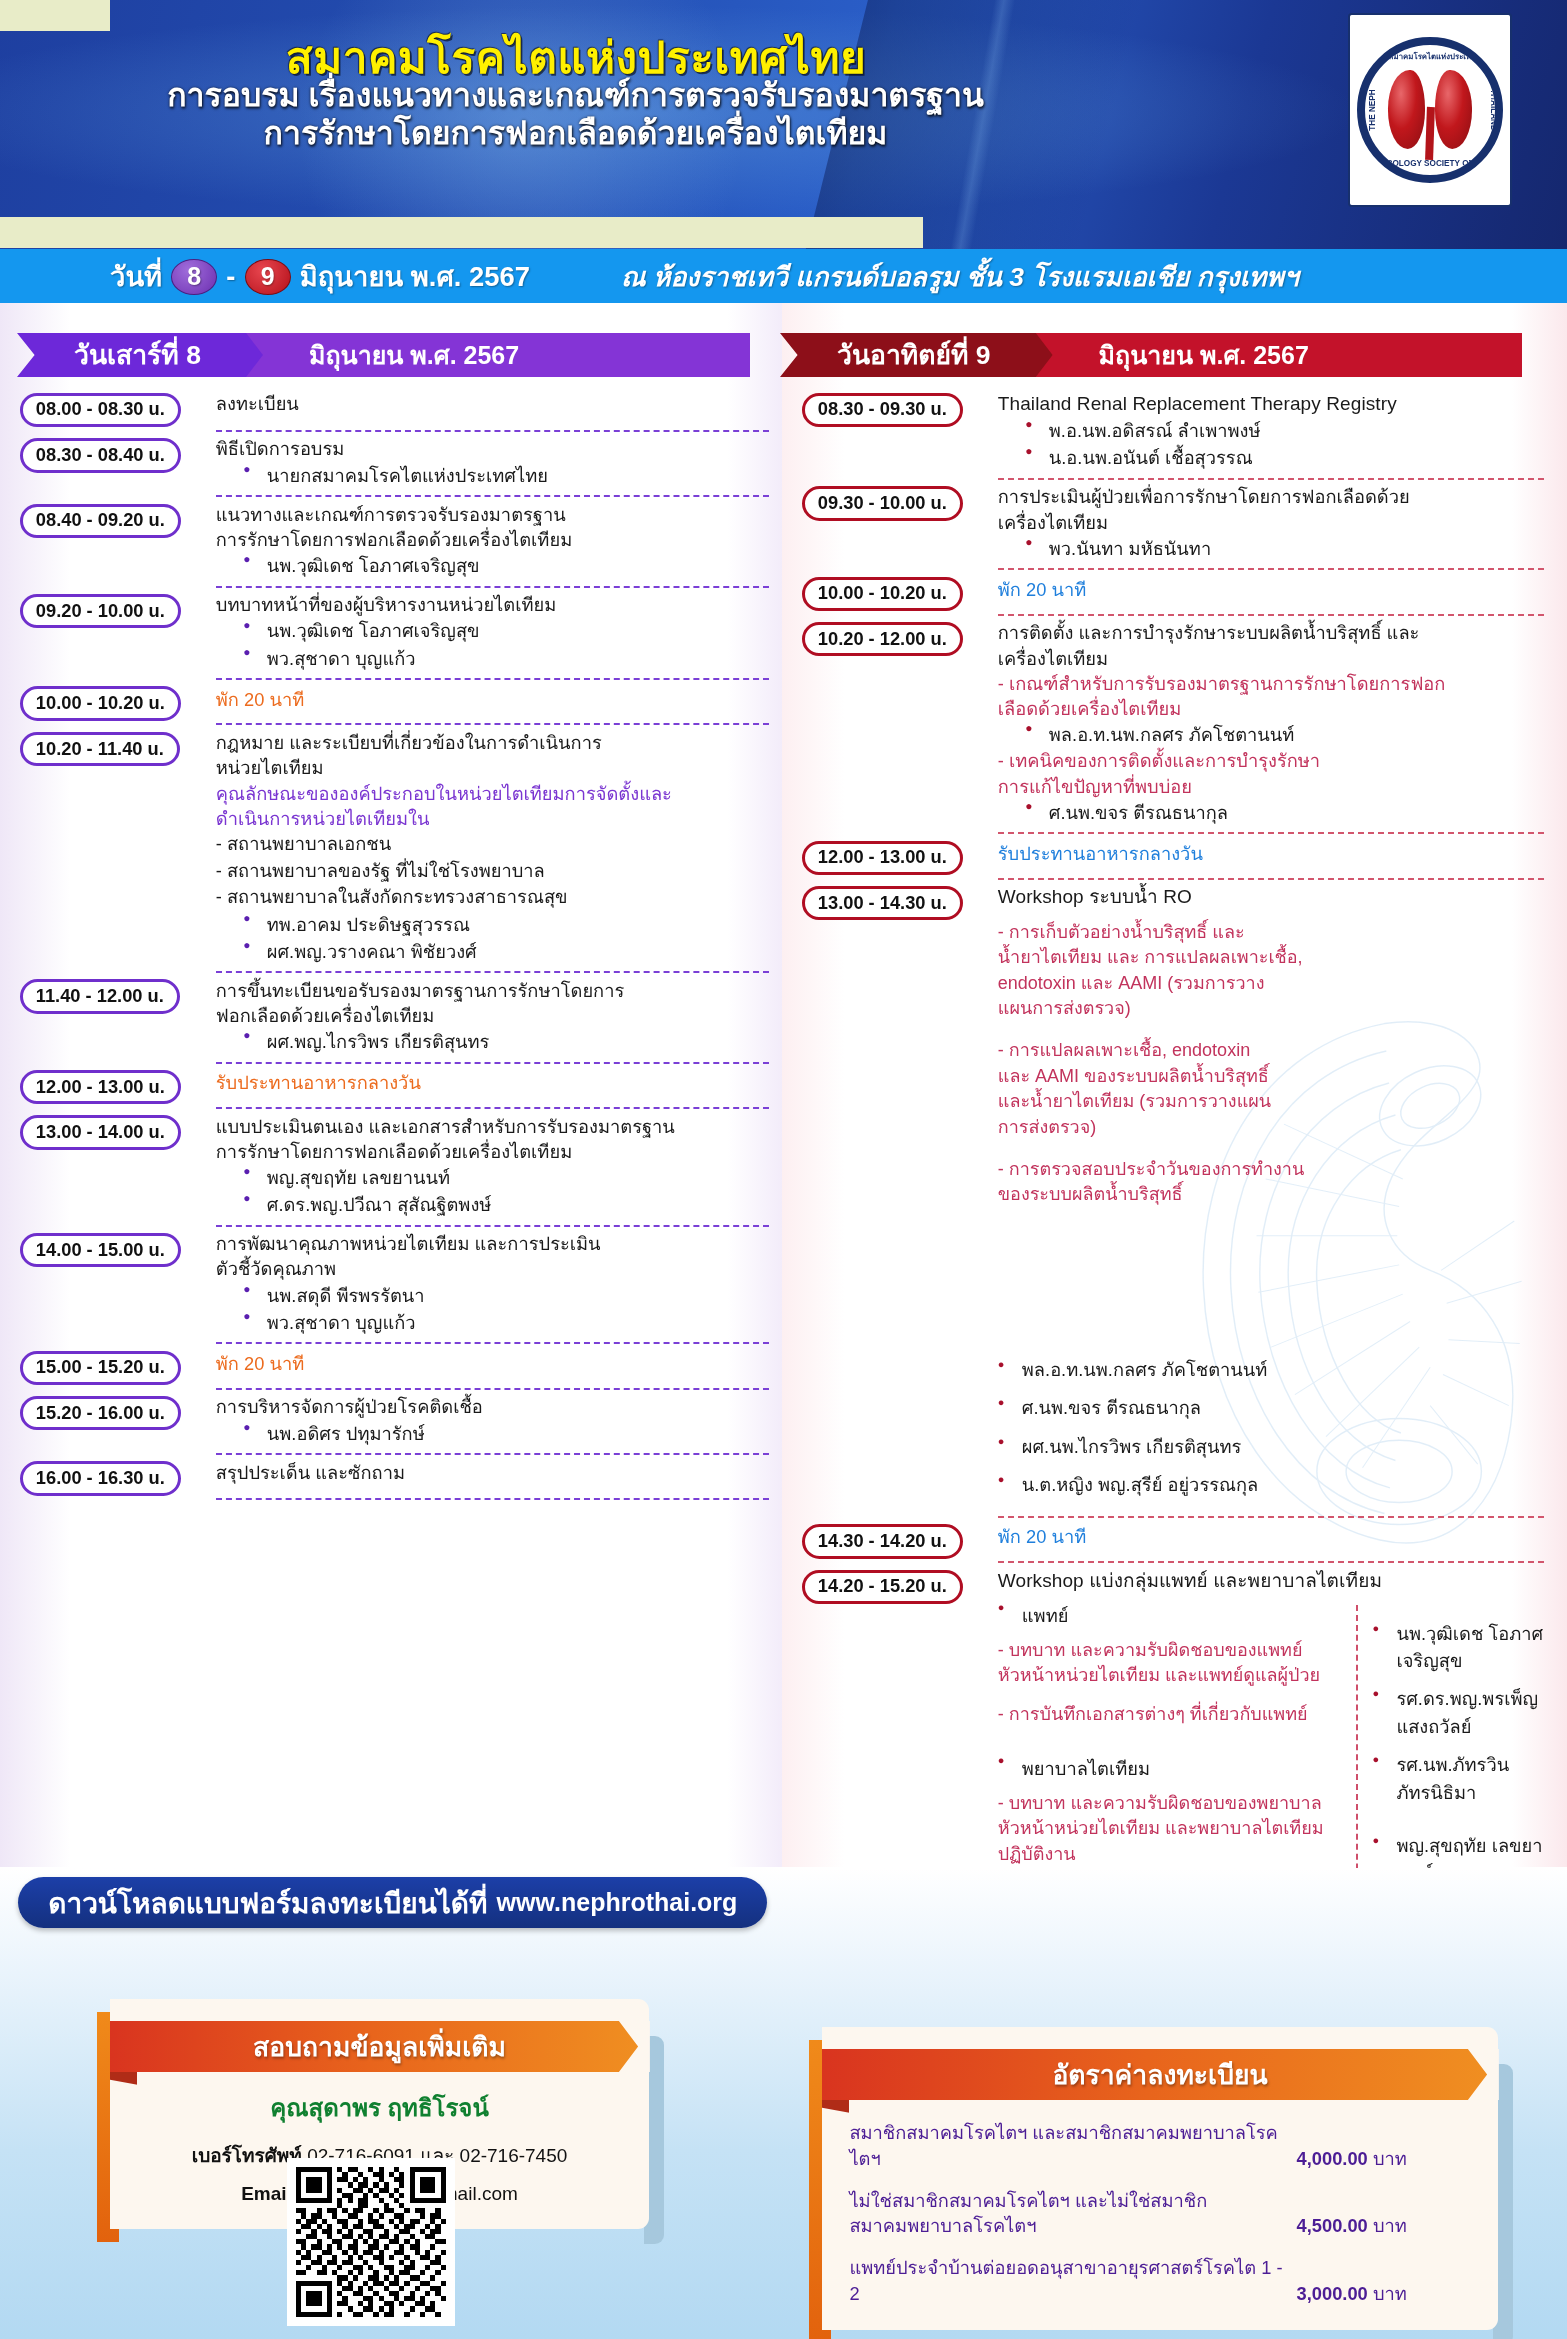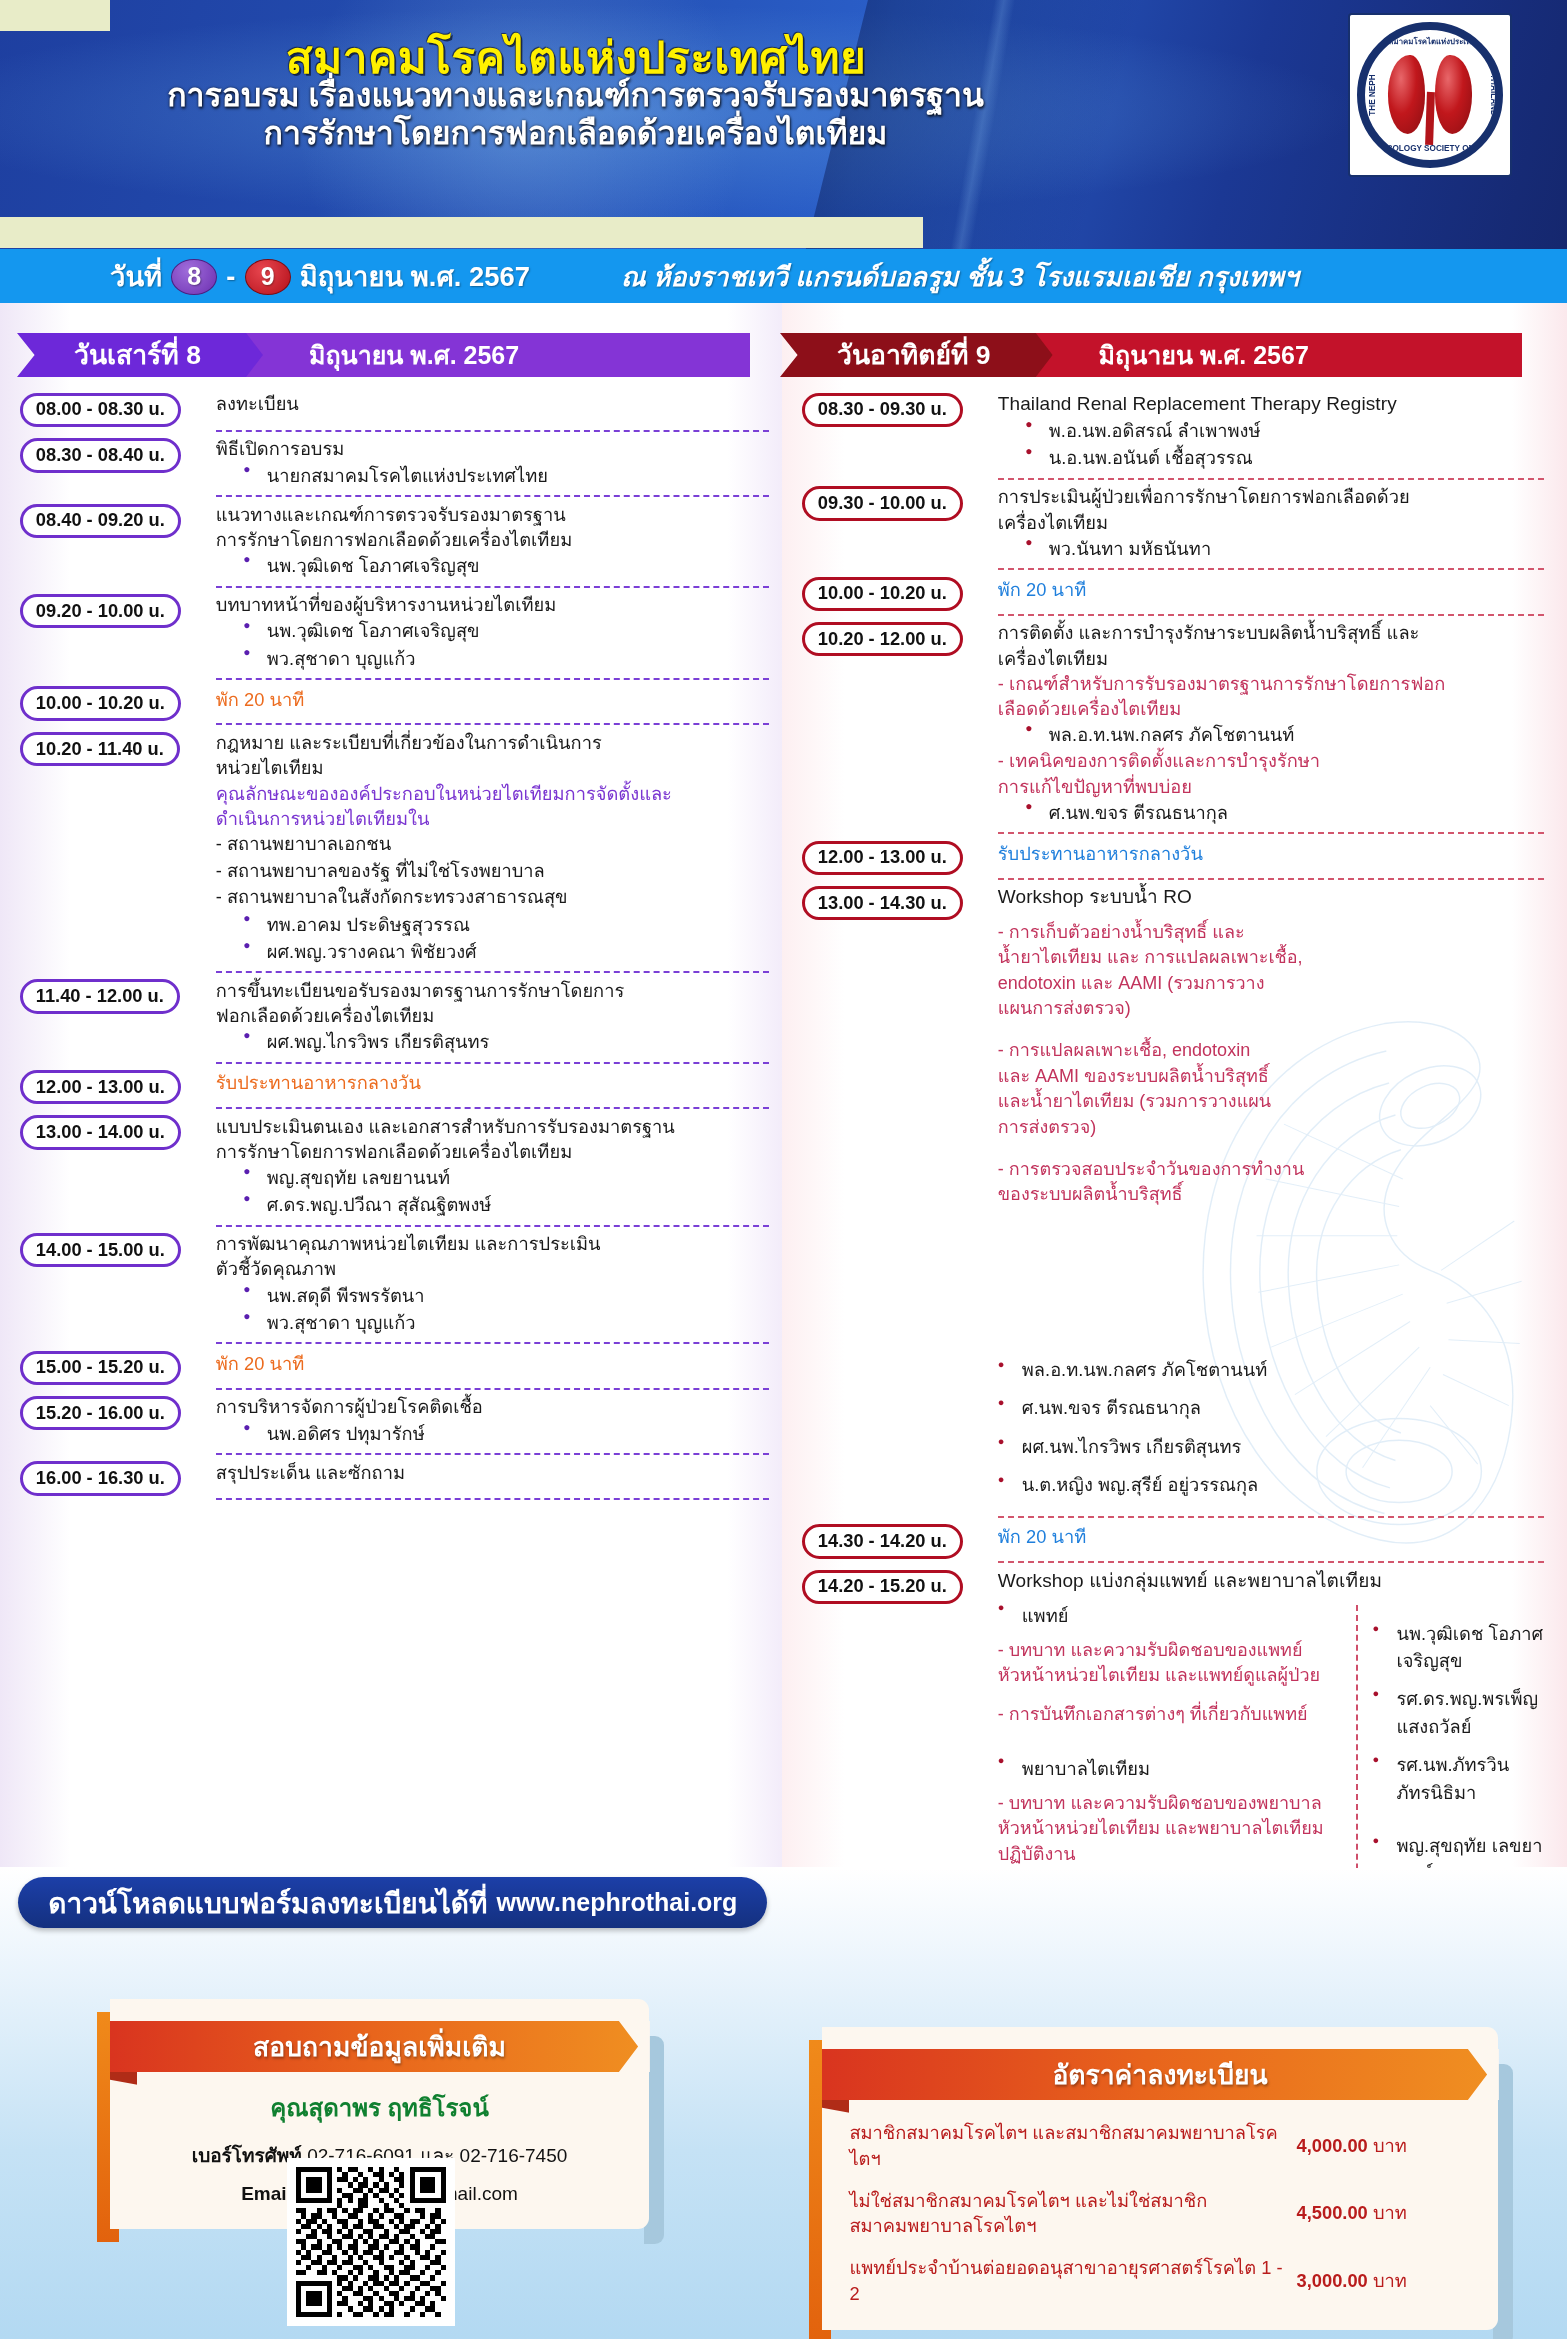--- a/index.html
+++ b/index.html
@@ -48,21 +48,21 @@
     letter-spacing:0.5px;
     text-shadow: 0 0 1.8px #000, 1.8px 1.8px 0 rgba(0,0,0,.55), -0.9px -0.9px 0 rgba(0,0,0,.4);
   }
   .title2 {
     position:absolute; left:64px; top:77px; width:1023px;
     text-align:center;
     font-size:32px; font-weight:bold; color:#ffffff; line-height:1.18;
     text-shadow: 0.9px 1.8px 2.7px rgba(0,0,0,.75), 0 0 2.7px rgba(0,0,0,.6);
   }
   .logo-box {
-    position:absolute; right:55px; top:12.8px; width:164px; height:164px;
+    position:absolute; right:55px; top:12.8px; width:164px; height:194px;
     background:#fff; border:2.7px solid #17306d; border-radius:3.7px;
     display:flex; align-items:center; justify-content:center;margin-left:40px;
   }
   .logo-ring {
     position:relative; width:146px; height:146px; border-radius:50%;
     border:8.2px solid #17306d; display:flex; align-items:center; justify-content:center;
     overflow:hidden;
   }
   .logo-kidneys { position:relative; width:88px; height:80px; }
   .kidney {
@@ -258,21 +258,21 @@
     background:#b02c17;
     clip-path: polygon(0 0, 100% 0, 100% 100%, 0 60%);
   }
 
   .contact-panel { left:110px; top:1999px; width:539px; }
   .contact-name { text-align:center; font-size:24px; font-weight:bold; color:#108030; margin-top:16.4px; }
   .contact-line { text-align:center; font-size:19px; color:#111; margin-top:12.8px; }
   .contact-line b { font-weight:bold; }
 
   .fee-panel { left:822px; top:2027px; width:676px; }
-  .fee-row { display:flex; align-items:center; margin-top:16.4px; font-size:18.3px; color:#b91c1c; line-height:1.4; }
+  .fee-row { display:flex; align-items:flex-end; margin-top:16.4px; font-size:18.3px; color:#4c1d95; line-height:1.4; }
   .fee-row:first-of-type { margin-top:20px; }
   .fee-label { flex:1; padding-right:12.8px; }
   .fee-amount { width:174px; text-align:left; white-space:nowrap; }
   .fee-amount b { font-weight:bold; }
 
   
   .qr-wrap {
     position:absolute; left:287px; top:2158px; width:168px; height:168px;
     background:#fff; padding:9.1px;
   }

